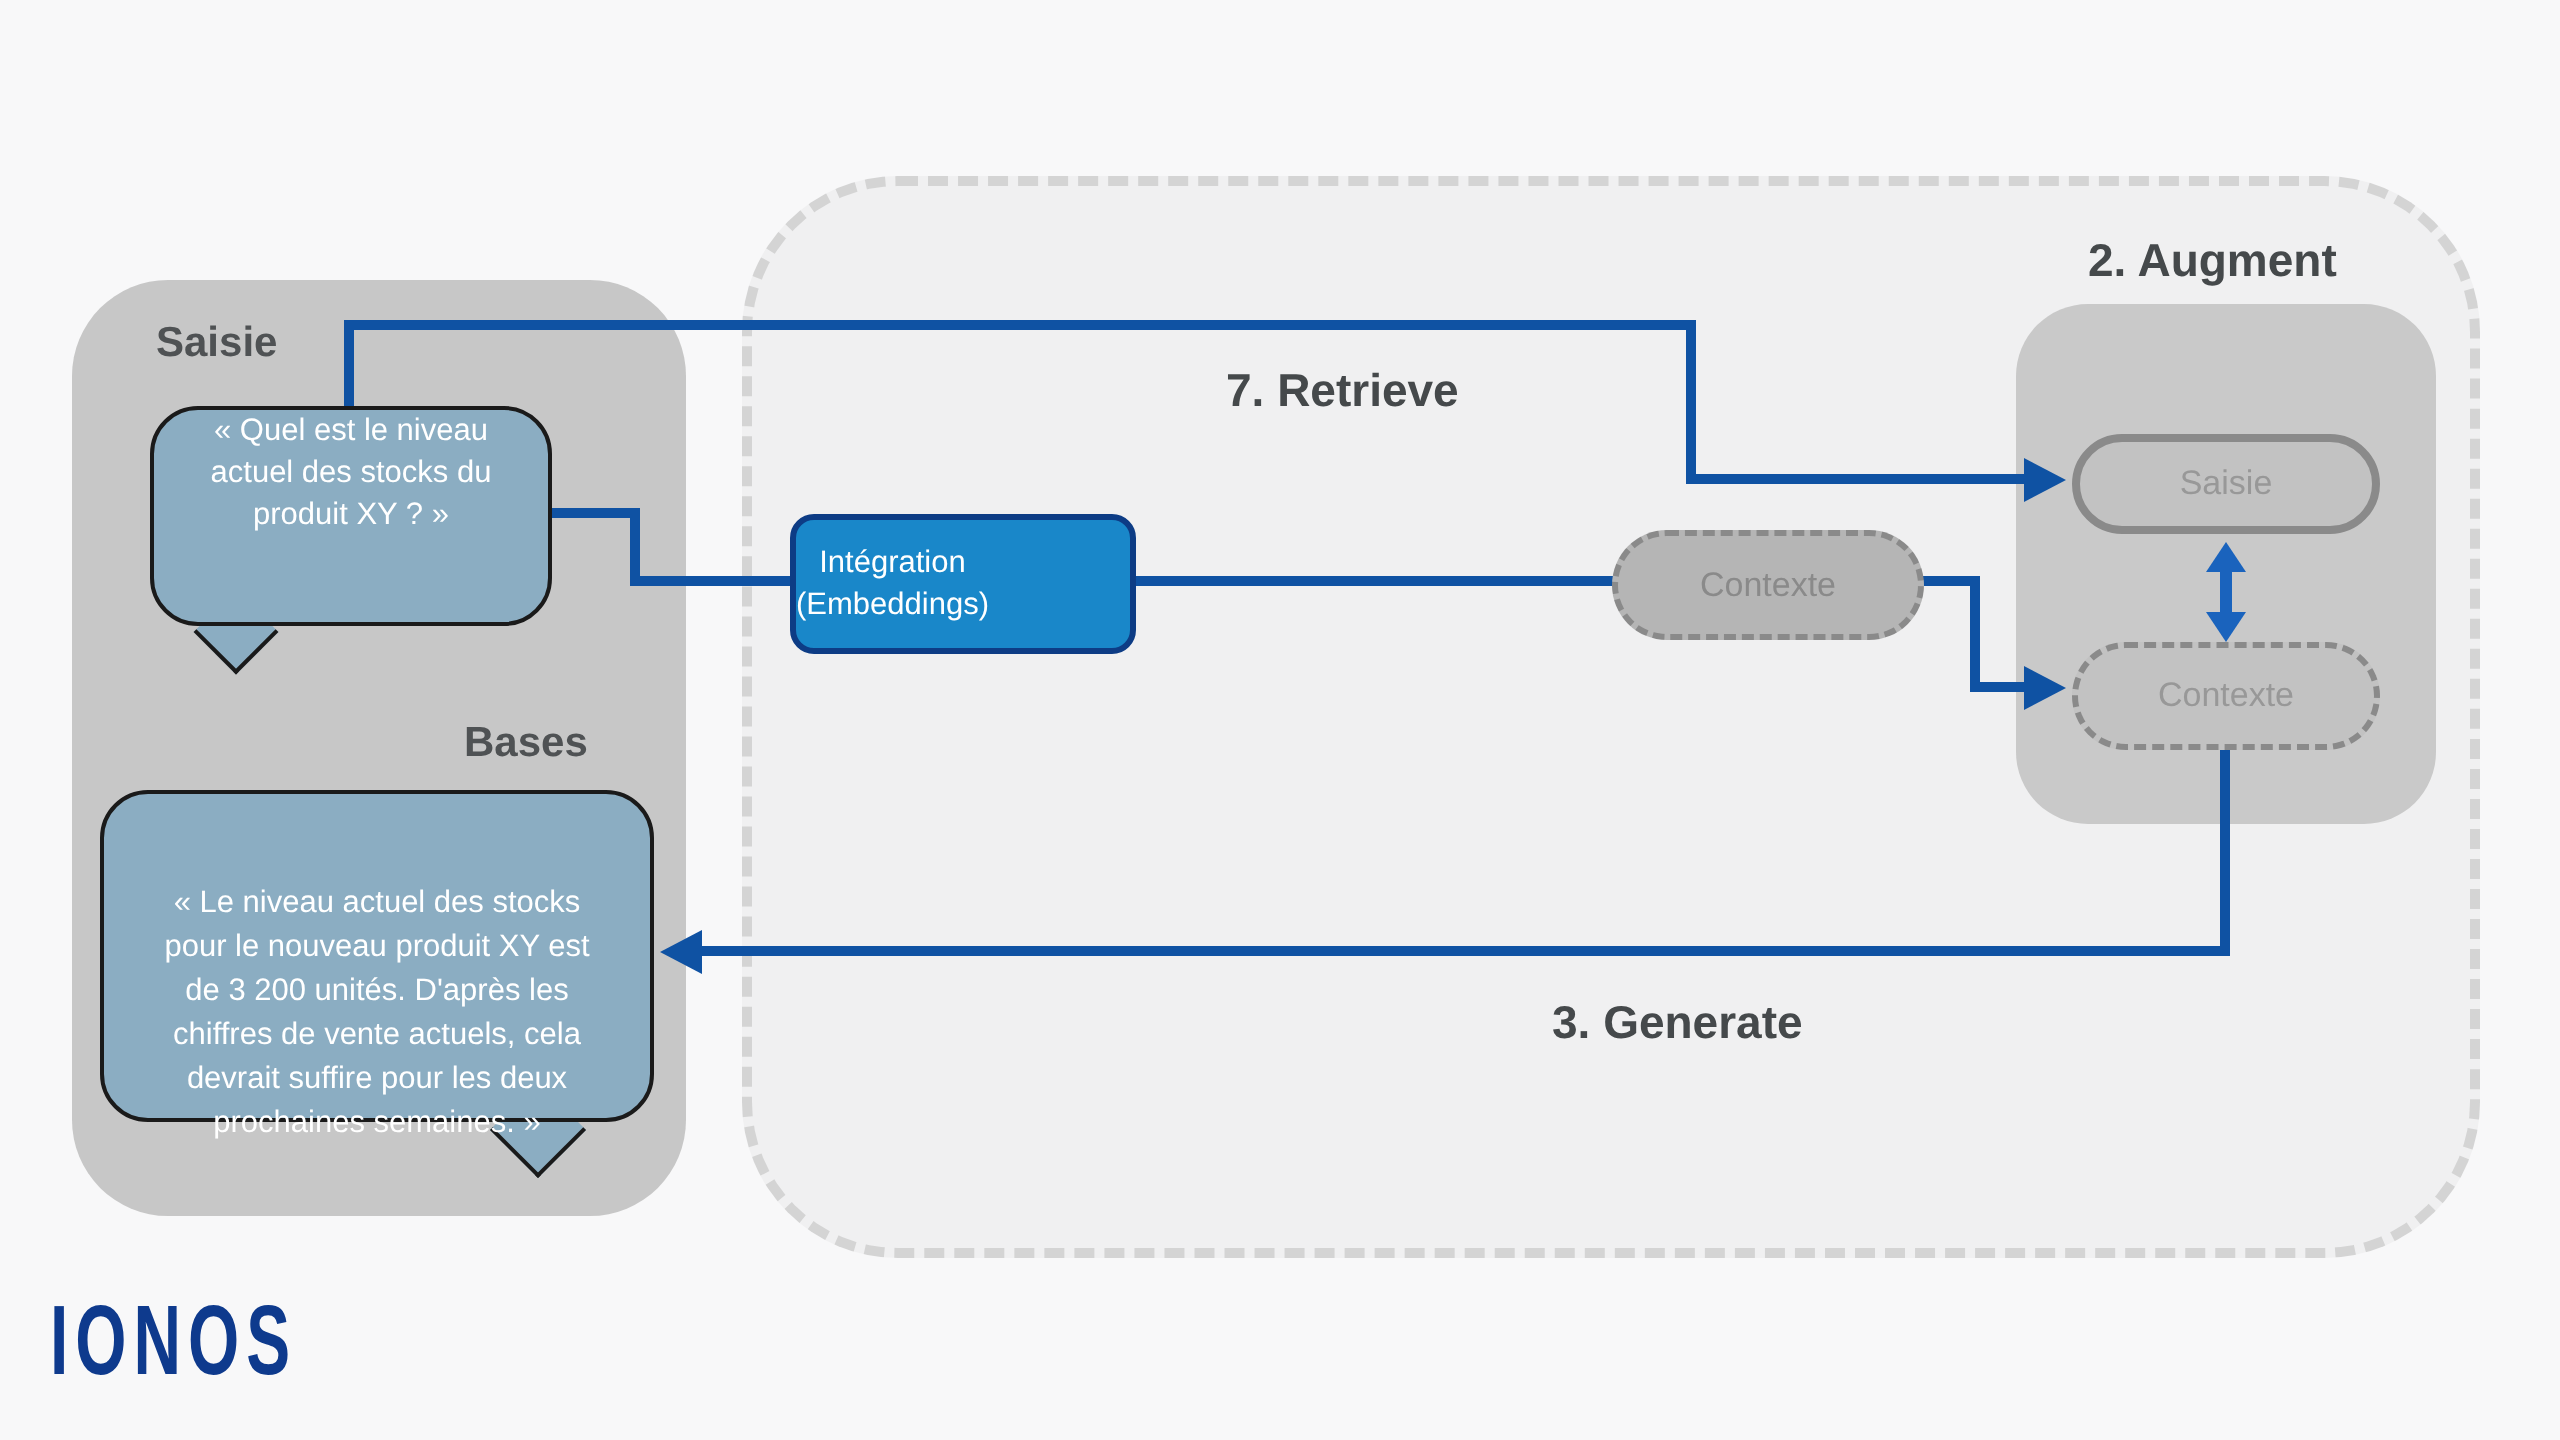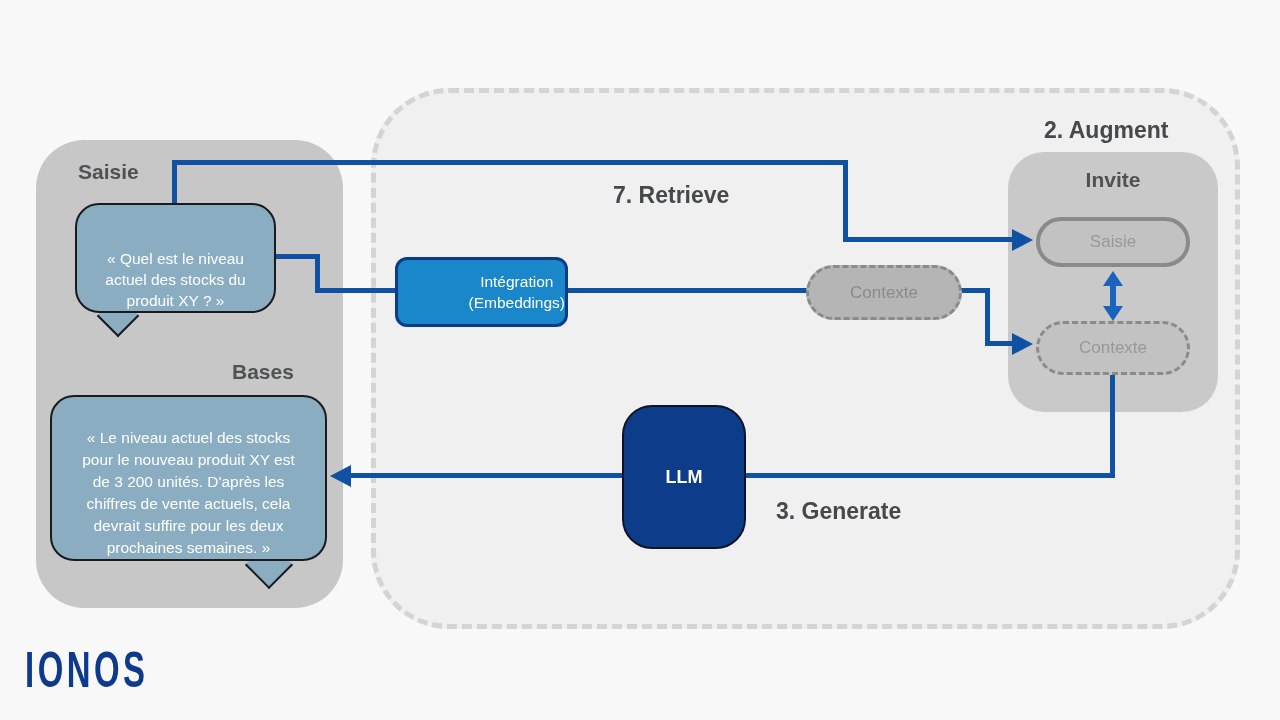--- a/index.html
+++ b/index.html
@@ -9,29 +9,29 @@
   .abs{position:absolute;}
   .title{font-size:25px;font-weight:bold;color:var(--title_text);letter-spacing:.2px;z-index:4;}
   .step-heading{font-size:23px;font-weight:bold;color:var(--heading_text);z-index:4;}
   .panel-label{font-size:21px;font-weight:bold;color:var(--label_text);z-index:4;}
 
   .dashed-panel{background:var(--dashed_fill);border:5px dashed var(--dashed_border);border-radius:78px;z-index:1;box-sizing:border-box;}
   .gray-panel{background:var(--panel_gray);border-radius:48px;z-index:1;}
   .invite-panel{background:var(--invite_gray);border-radius:36px;z-index:1;}
 
   .bubble{background:var(--bubble_fill);border:2px solid var(--bubble_border);border-radius:24px;z-index:3;
-          display:flex;align-items:flex-end;justify-content:center;text-align:center;box-sizing:border-box;}
+          display:flex;align-items:flex-start;justify-content:center;text-align:center;box-sizing:border-box;}
   .bubble-text{white-space:pre-line;color:var(--white);font-size:15.5px;line-height:21px;}
   .tail{background:var(--bubble_fill);border-right:2px solid var(--bubble_border);border-bottom:2px solid var(--bubble_border);transform:rotate(45deg);z-index:2;}
 
   .navy-box{background:var(--navy_box);border:2px solid var(--navy_box_border);border-radius:30px;z-index:3;
             display:flex;align-items:center;justify-content:center;text-align:center;box-sizing:border-box;}
   .navy-box .t{color:var(--white);font-weight:bold;font-size:15.5px;line-height:20px;white-space:pre-line;}
   .blue-box{background:var(--blue_box);border:3px solid var(--blue_box_border);border-radius:12px;z-index:3;
-            display:flex;align-items:center;justify-content:flex-end;text-align:center;box-sizing:border-box;}
+            display:flex;align-items:center;justify-content:flex-start;text-align:center;box-sizing:border-box;}
   .blue-box .t{color:var(--white);font-size:15.5px;line-height:21px;white-space:pre-line;}
 
   .pill{border-radius:28px;z-index:3;display:flex;align-items:center;justify-content:center;box-sizing:border-box;
         color:var(--pill_text);font-size:17px;}
   .pill.solid{background:var(--pill_fill);border:4px solid var(--pill_border);}
   .pill.dashed{background:var(--pill_fill);border:3px dashed var(--pill_border);}
   .pill.mid{background:var(--mid_pill_fill);border:3px dashed var(--pill_border);color:var(--mid_pill_text);}
 
   .line{background:var(--line_blue);z-index:2;}
   .ah{width:0;height:0;z-index:2;}
@@ -79,21 +79,21 @@
   <div class="abs tail" style="left:103px;top:301px;width:28px;height:28px;"></div>
   <div class="abs bubble" style="left:75px;top:203px;width:201px;height:110px;">
     <div class="bubble-text">« Quel est le niveau
 actuel des stocks du
 produit XY ? »</div>
   </div>
 
   <div class="abs panel-label" style="left:232px;top:360px;">Bases</div>
   <div class="abs tail" style="left:252px;top:548px;width:32px;height:32px;"></div>
   <div class="abs bubble" style="left:50px;top:395px;width:277px;height:166px;">
-    <div class="bubble-text" style="line-height:22px;">« Le niveau actuel des stocks
+    <div class="bubble-text" style="line-height:22px;margin-top:44px;">« Le niveau actuel des stocks
 pour le nouveau produit XY est
 de 3 200 unités. D'après les
 chiffres de vente actuels, cela
 devrait suffire pour les deux
 prochaines semaines. »</div>
   </div>
 
   <div class="abs step-heading" style="left:613px;top:182px;">7. Retrieve</div>
   <div class="abs step-heading" style="left:1044px;top:117px;">2. Augment</div>
   <div class="abs step-heading" style="left:776px;top:498px;">3. Generate</div>
@@ -101,26 +101,22 @@
   <div class="abs blue-box" style="left:395px;top:257px;width:173px;height:70px;">
     <div class="t">Intégration
 (Embeddings)</div>
   </div>
 
 
   <div class="abs pill mid" style="left:806px;top:265px;width:156px;height:55px;">
     <span>Contexte</span>
   </div>
 
-  <div class="abs navy-box" style="left:622px;top:405px;width:124px;height:144px;">
-    <div class="t" style="font-size:18px;">LLM</div>
-  </div>
 
   <div class="abs invite-panel" style="left:1008px;top:152px;width:210px;height:260px;"></div>
-  <div class="abs panel-label" style="left:1008px;top:168px;width:210px;text-align:center;">Invite</div>
   <div class="abs pill solid" style="left:1036px;top:217px;width:154px;height:50px;">
     <span>Saisie</span>
   </div>
   <div class="abs pill dashed" style="left:1036px;top:321px;width:154px;height:54px;">
     <span>Contexte</span>
   </div>
 
   <div class="abs brand" style="left:25px;top:642px;">IONOS</div>
 
 </div>

